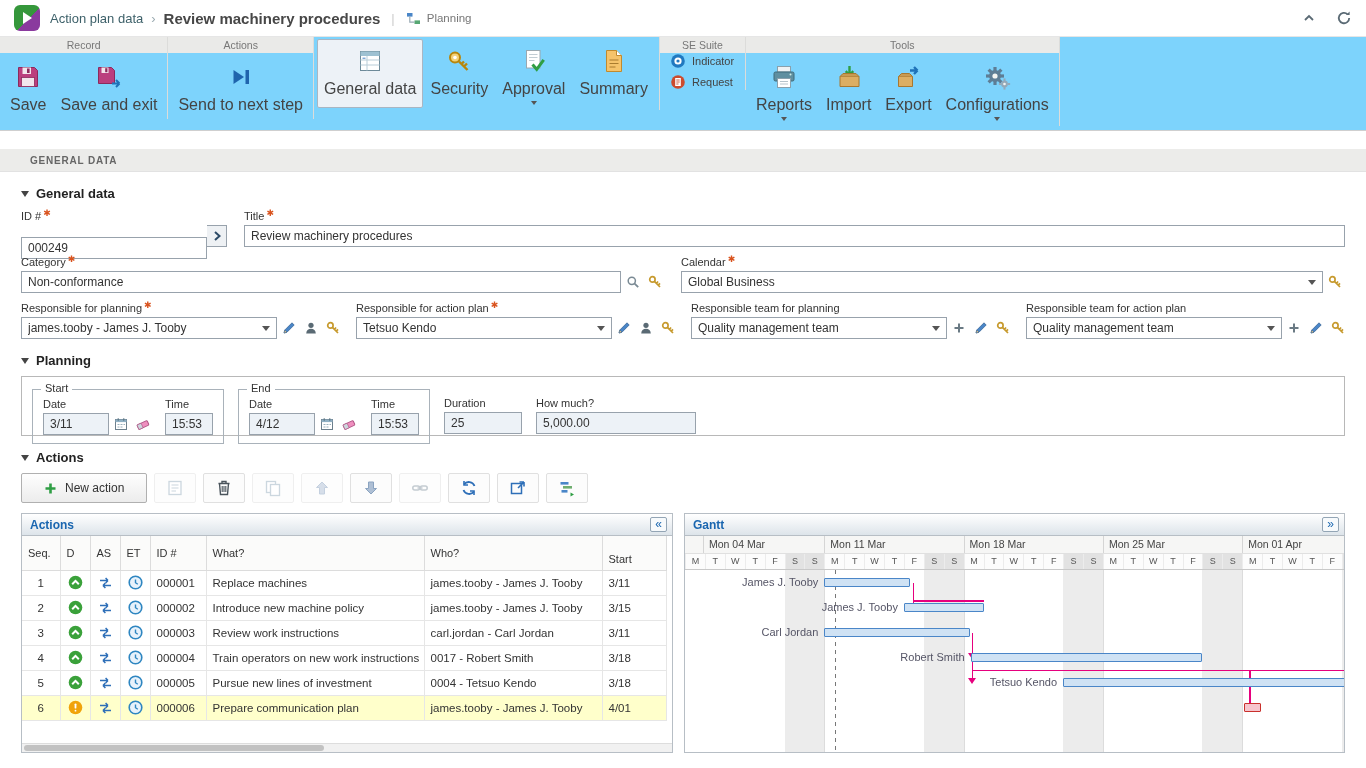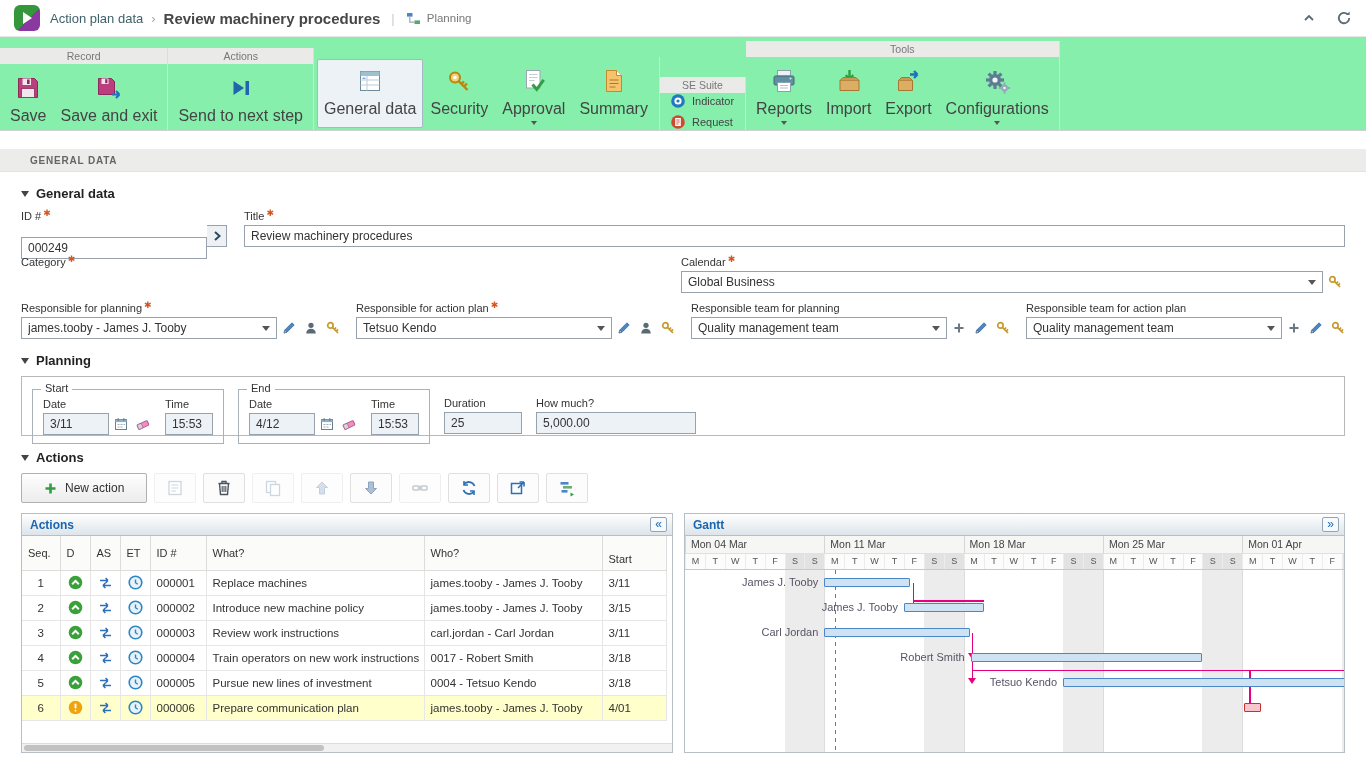--- a/index.html
+++ b/index.html
@@ -11,21 +11,21 @@
 .logo{width:26px;height:26px;border-radius:6px;background:linear-gradient(135deg,#35973b 0 55%,#8a3a9e 55% 100%);position:relative;flex:none}
 .logo:after{content:"";position:absolute;left:9px;top:7px;border-left:9px solid #fff;border-top:6px solid transparent;border-bottom:6px solid transparent}
 .crumb{color:#3d6069;font-size:13px;margin-left:10px;cursor:pointer}
 .crumb-sep{color:#9aaab0;margin:0 8px;font-size:13px}
 .title{font-size:15px;font-weight:bold;color:#474747}
 .divider{color:#ccc;margin:0 11px;font-size:13px}
 .status{display:flex;align-items:center;gap:6px;color:#777;font-size:11.5px}
 .hdr-right{margin-left:auto;display:flex;gap:20px;align-items:center}
 .hicon{cursor:pointer;display:flex}
 
-.ribbon{height:94px;background:#86efac;border-bottom:1px solid #cfcfcf;display:flex;align-items:flex-end}
+.ribbon{height:94px;background:#7dd3fc;border-bottom:1px solid #cfcfcf;display:flex;align-items:flex-start}
 .rgroup{display:flex;flex-direction:column;border-right:1px solid #dcdcda;flex:none}
 .rgroup-label{height:16px;line-height:16px;text-align:center;font-size:10.5px;color:#777;background:#eaeae8}
 .rbtns{flex:1;display:flex;align-items:stretch;padding:2px 3px}
 .rbtn{display:flex;flex-direction:column;align-items:center;padding:5px 6px 2px;border:1px solid transparent;border-radius:2px;cursor:pointer}
 .rbtn.sel{background:#edf2f7;border-color:#a9b6c3}
 .rbtn .ric{height:32px;display:flex;align-items:center}
 .rbtn .rlabel{font-size:16px;color:#444;white-space:nowrap;margin-top:3px}
 .caret-down{width:0;height:0;border-left:3.5px solid transparent;border-right:3.5px solid transparent;border-top:4px solid #555;margin-top:3px}
 .rgroup.stacked .rbtns{flex-direction:column;justify-content:center;gap:5px;padding:0 10px;align-items:flex-start}
 .rbtn-sm{display:flex;align-items:center;gap:6px;font-size:11px;color:#444;cursor:pointer}
@@ -383,20 +383,39 @@
         </div>
     </div>
   </div>
 
   <div class="form-row">
     <div class="field" style="width:648px">
       <div class="flabel">
           <span>Category</span>
           <span class="req">✱</span>
         </div>
+      <div class="ctrl">
+        <input class="input" style="width: 600px;" value="Non-conformance">
+        <span class="mini-btn">
+            <span>
+              <svg width="14" height="14" viewBox="0 0 14 14">
+                <circle cx="5.8" cy="5.8" r="3.6" fill="none" stroke="#7a8a94" stroke-width="1.5"></circle>
+                <path d="M8.6 8.6l3.6 3.6" stroke="#7a8a94" stroke-width="1.8"></path>
+              </svg>
+            </span>
+          </span>
+        <span class="mini-btn">
+            <span>
+              <svg width="14" height="14" viewBox="0 0 14 14">
+                <circle cx="4.4" cy="4.4" r="2.7" fill="none" stroke="#c79a2e" stroke-width="1.7"></circle>
+                <path d="M6.4 6.4l5.6 5.6M10.2 10.2l1.8-1.8M8.3 8.3l1.8-1.8" stroke="#c79a2e" stroke-width="1.7" fill="none"></path>
+              </svg>
+            </span>
+          </span>
+      </div>
     </div>
     <div class="field" style="flex:1;margin-left:12px">
       <div class="flabel">
           <span>Calendar</span>
           <span class="req">✱</span>
         </div>
       <div class="ctrl">
         <div class="selectbox" style="flex:1">
             <span class="sel-text">Global Business</span>
             <span class="sel-caret"></span>
@@ -938,21 +957,21 @@
           <div class="hthumb"></div>
         </div>
     </div>
     <div class="panel gantt">
       <div class="phead">
         <span class="ptitle">Gantt</span>
         <span class="pbtn">»</span>
       </div>
       <div class="gbody">
         <div class="gweeks" id="gweeks">
-            <div class="gweek" style="left: 0px; width: 139.3px;">Mon 04 Mar</div>
+            <div class="gweek" style="left: 18px; width: 139.3px;">Mon 04 Mar</div>
             <div class="gweek" style="left: 139.3px; width: 139.3px;">Mon 11 Mar</div>
             <div class="gweek" style="left: 278.6px; width: 139.3px;">Mon 18 Mar</div>
             <div class="gweek" style="left: 417.9px; width: 139.3px;">Mon 25 Mar</div>
             <div class="gweek" style="left: 557.2px; width: 139.3px;">Mon 01 Apr</div>
           </div>
         <div class="gdays" id="gdays">
             <div class="gday" style="left: 0px; width: 19.9px;">M</div>
             <div class="gday" style="left: 19.9px; width: 19.9px;">T</div>
             <div class="gday" style="left: 39.8px; width: 19.9px;">W</div>
             <div class="gday" style="left: 59.7px; width: 19.9px;">T</div>

